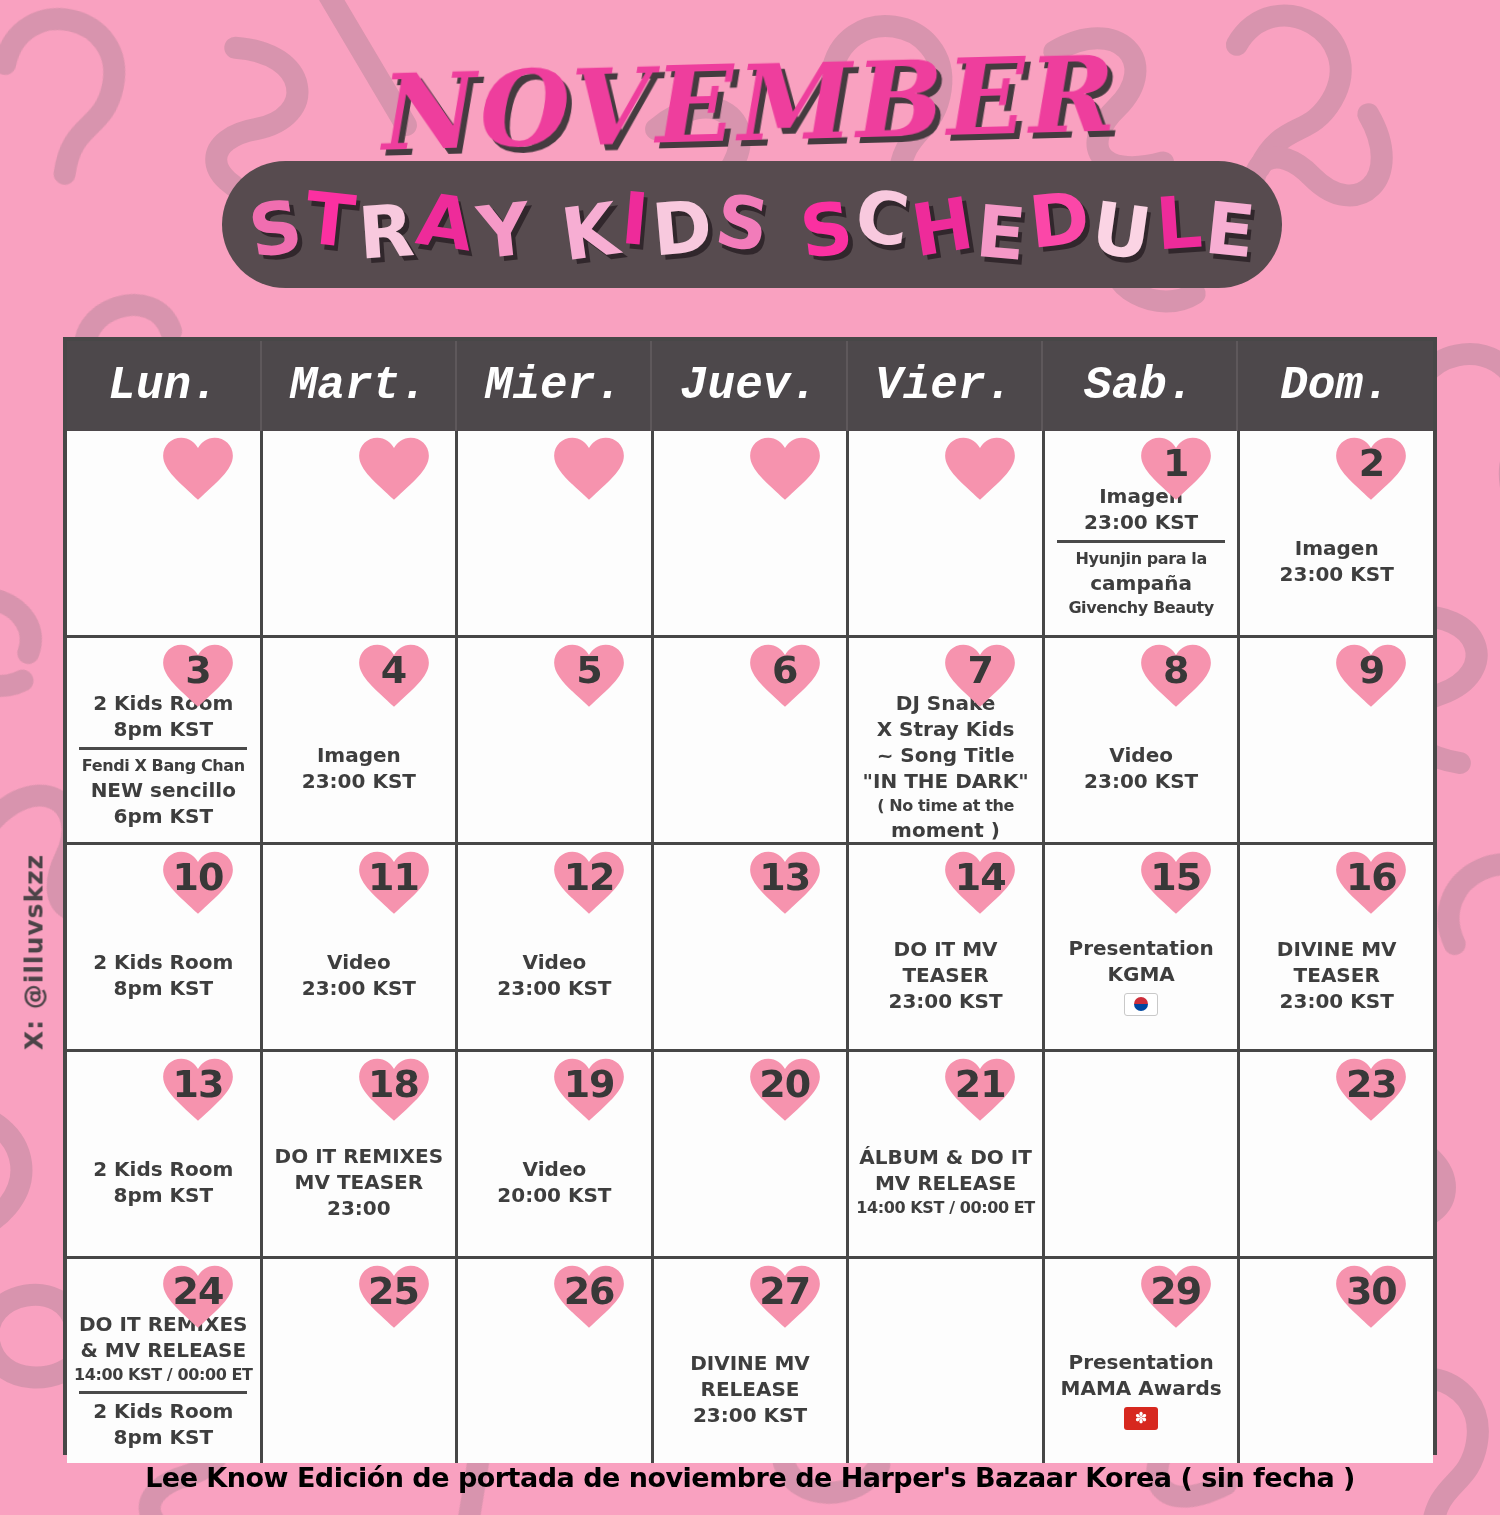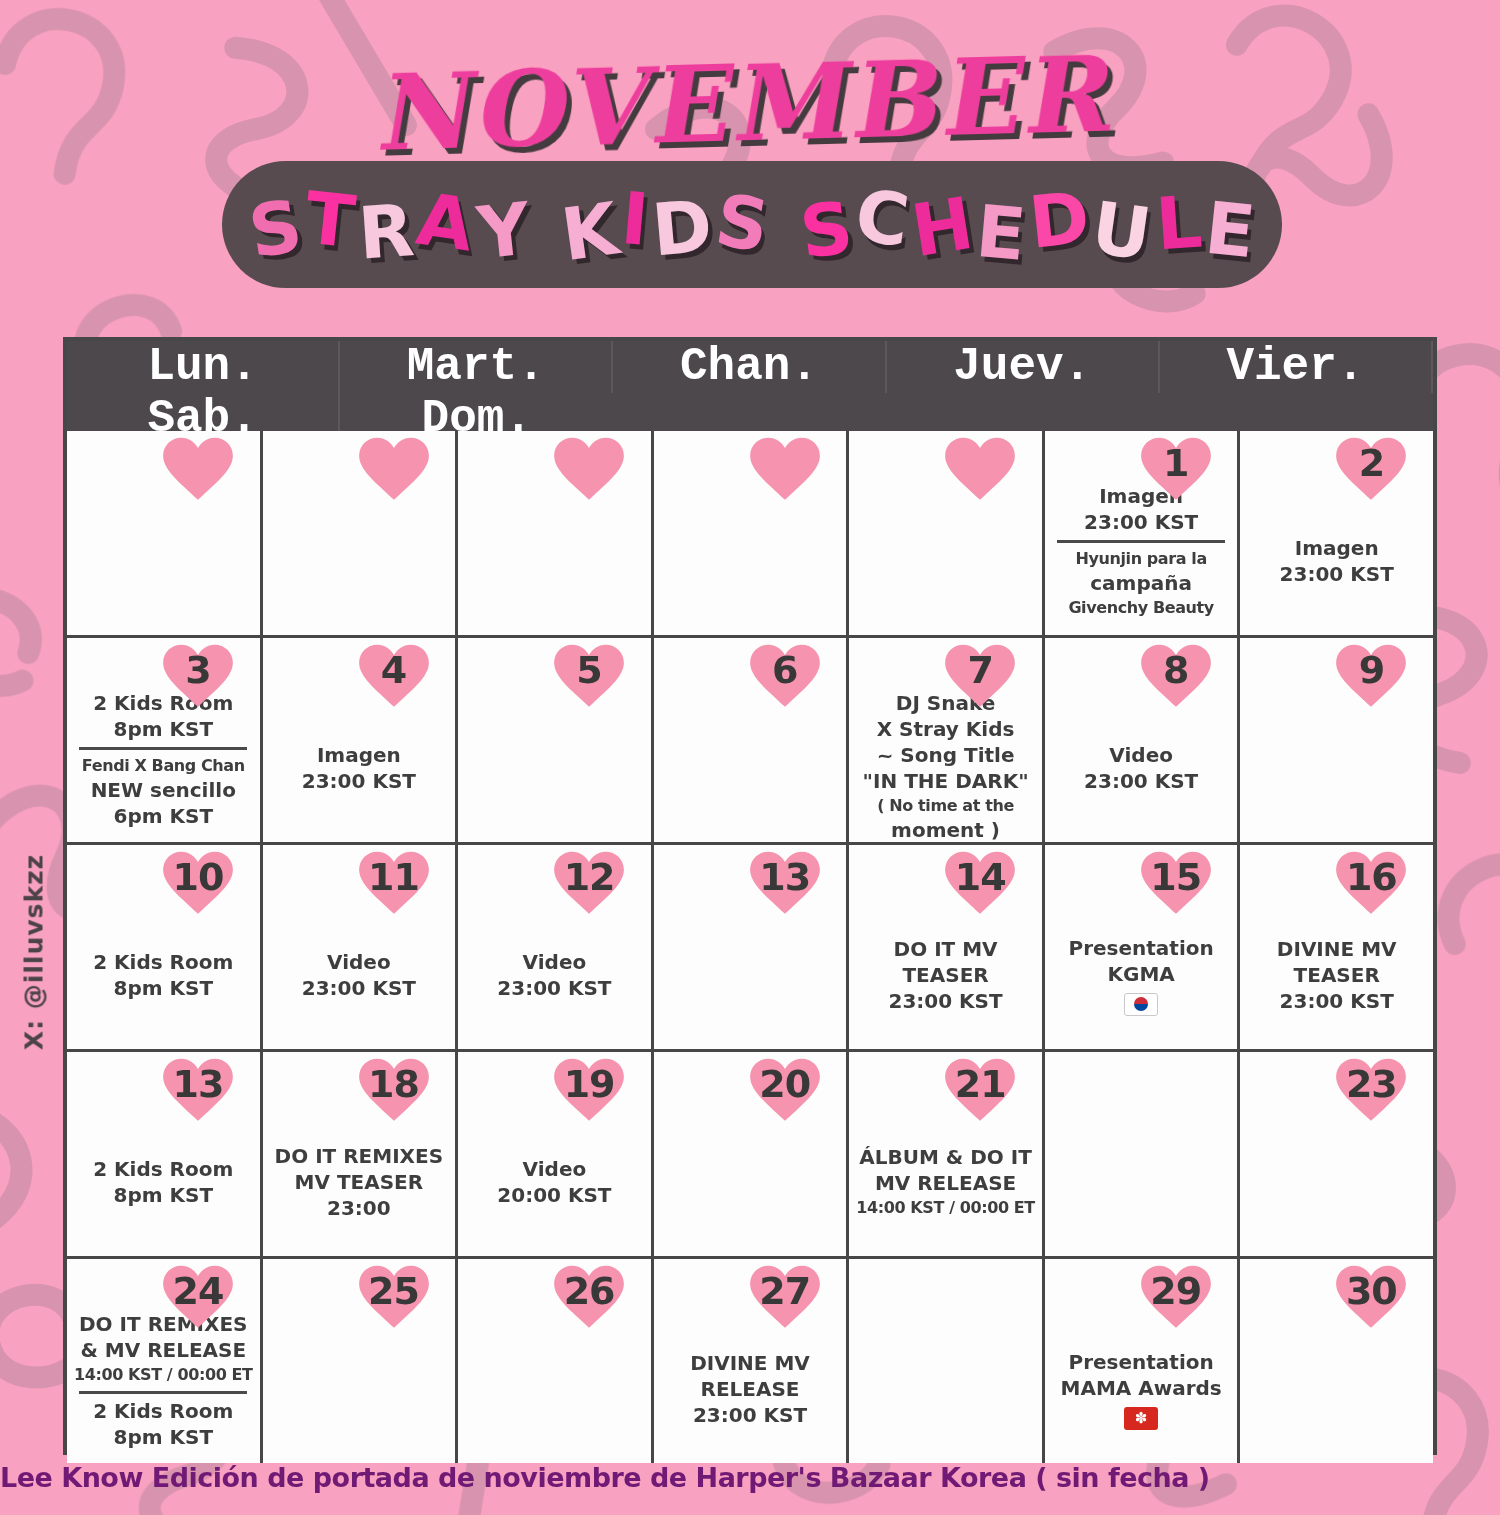--- a/index.html
+++ b/index.html
@@ -37,21 +37,21 @@
 
   
   .watermark{
     position:absolute;left:34px;top:952px;transform:translate(-50%,-50%) rotate(-90deg);
     white-space:nowrap;font-weight:bold;font-size:25px;color:#4b4347;z-index:1;letter-spacing:1px;
   }
 
   
   .calendar{position:absolute;left:63px;top:337px;width:1374px;height:1118px;z-index:2;
     border:4px solid var(--border);background:var(--border);}
-  .cal-header{display:grid;grid-template-columns:repeat(5,1fr);height:90px;background:var(--header);}
+  .cal-header{display:grid;grid-template-columns:repeat(7,1fr);height:90px;background:var(--header);font-style:italic;}
   .hcell{
     display:flex;align-items:center;justify-content:center;color:#fff;
     font-family:"Liberation Mono","DejaVu Sans Mono",monospace;font-weight:bold;font-size:46px;
     border-right:2px solid #5e585b;
   }
   .hcell:last-child{border-right:none;}
   .cal-grid{display:grid;grid-template-columns:repeat(7,1fr);grid-template-rows:repeat(5,204px);
     gap:3px;background:var(--border);}
   .cell{background:#fdfdfd;position:relative;display:flex;flex-direction:column;overflow:hidden;}
 
@@ -72,22 +72,22 @@
 
   
   .flag-row{display:flex;justify-content:center;margin-top:6px;}
   .flag{display:inline-flex;align-items:center;justify-content:center;width:34px;height:23px;border-radius:3px;}
   .flag-kr{background:#fff;border:1px solid #c9c9c9;}
   .taegeuk{width:14px;height:14px;border-radius:50%;background:linear-gradient(#cd2e3a 50%,#0047a0 50%);}
   .flag-hk{background:#d7281f;color:#fff;font-size:15px;line-height:1;}
 
   
   .footer{
-    position:absolute;left:0;top:1462px;width:100%;z-index:2;
-    font-weight:bold;font-size:27px;color:#701a75;letter-spacing:-0.5px;
+    position:absolute;left:0;top:1462px;width:100%;text-align:center;z-index:2;
+    font-weight:bold;font-size:27px;color:#000000;letter-spacing:-0.5px;
   }
 </style>
 </head>
 <body>
 
 <div class="stage">
 
   <svg class="doodles" viewBox="0 0 1500 1515" xmlns="http://www.w3.org/2000/svg">
     <defs>
       <path id="sq-hook" d="M5 95 C5 20 115 20 115 95 C115 140 82 138 86 190"></path>
@@ -148,21 +148,21 @@
         <span class="bl" style="color: rgb(247, 174, 211); transform: rotate(6deg) translateY(5px);">E</span>
       </div>
   </div>
 
   <div class="watermark">X: @illuvskzz</div>
 
   <div class="calendar">
     <div class="cal-header" id="cal-header">
         <div class="hcell">Lun.</div>
         <div class="hcell">Mart.</div>
-        <div class="hcell">Chan.</div>
+        <div class="hcell">Mier.</div>
         <div class="hcell">Juev.</div>
         <div class="hcell">Vier.</div>
         <div class="hcell">Sab.</div>
         <div class="hcell">Dom.</div>
       </div>
     <div class="cal-grid" id="cal-grid">
         <div class="cell centered">
           <div class="heart-wrap">
             <svg class="heart" viewBox="0 0 32 29" xmlns="http://www.w3.org/2000/svg">
               <path d="M16 28.2 C7.8 20.5 0.5 14.8 0.5 8.6 C0.5 3.9 4.2 0.6 8.6 0.6 C11.9 0.6 14.6 2.6 16 5.2 C17.4 2.6 20.1 0.6 23.4 0.6 C27.8 0.6 31.5 3.9 31.5 8.6 C31.5 14.8 24.2 20.5 16 28.2 Z" fill="#f693ae"></path>

